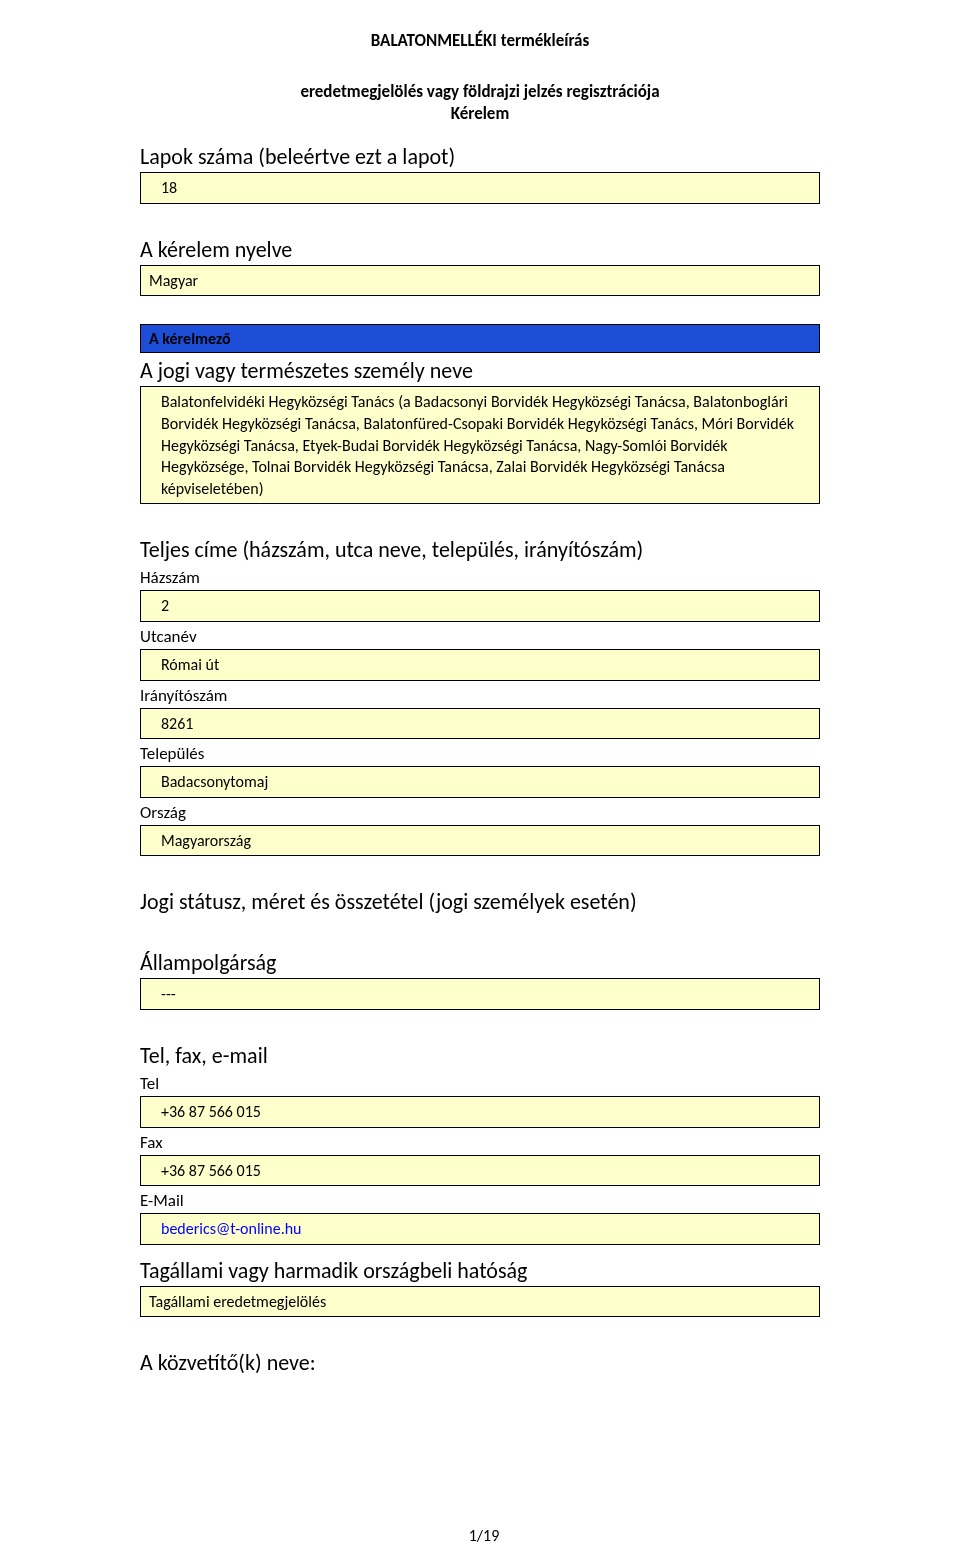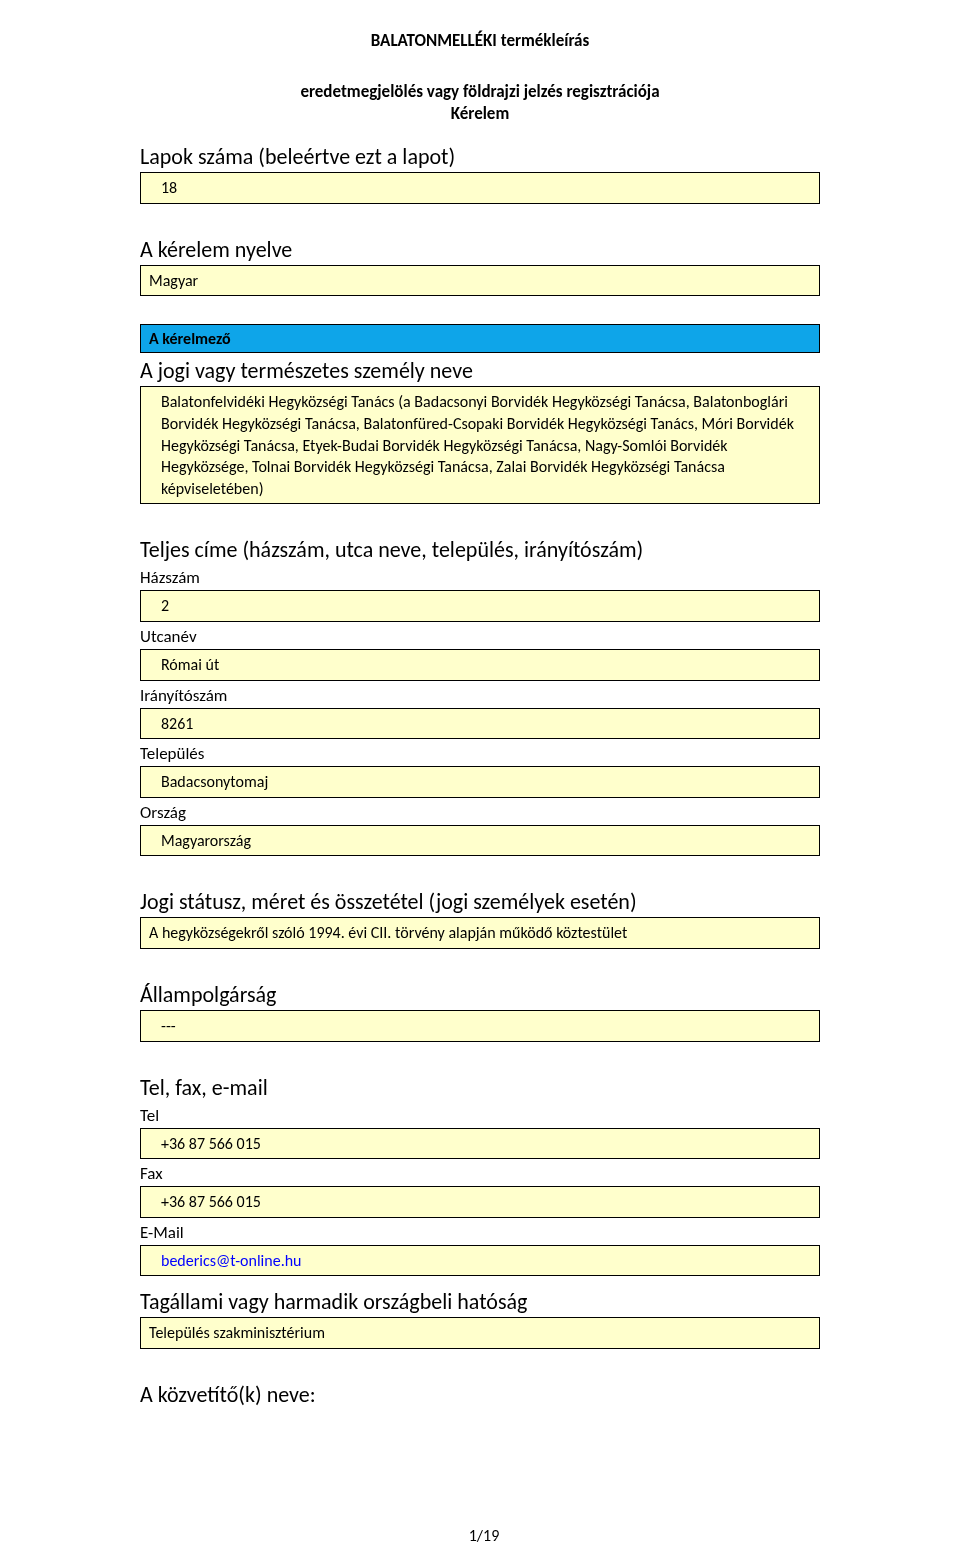--- a/index.html
+++ b/index.html
@@ -43,21 +43,21 @@
   }
   .field-box {
     background: #ffffcc;
     border: 1px solid #000;
     padding: 4px 20px;
     font-size: 16px;
     line-height: 1.35;
     min-height: 24px;
   }
   .grey-box {
-    background: #0ea5e9;
+    background: #1d4ed8;
     border: 1px solid #000;
     padding: 4px 8px;
     font-size: 16px;
     font-weight: bold;
     min-height: 24px;
     margin-bottom: 4px;
   }
   .indent {
     padding-left: 8px;
   }
@@ -111,21 +111,20 @@
   <div class="italic-label">Irányítószám</div>
   <div class="field-box">8261</div>
   <div class="italic-label">Település</div>
   <div class="field-box">Badacsonytomaj</div>
   <div class="italic-label">Ország</div>
   <div class="field-box">Magyarország</div>
 
   <div class="section-gap"></div>
 
   <div class="label">Jogi státusz, méret és összetétel (jogi személyek esetén)</div>
-  <div class="field-box indent">A hegyközségekről szóló 1994. évi CII. törvény alapján működő köztestület</div>
 
   <div class="section-gap"></div>
 
   <div class="label">Állampolgárság</div>
   <div class="field-box">---</div>
 
   <div class="section-gap"></div>
 
   <div class="label">Tel, fax, e-mail</div>
   <div class="italic-label">Tel</div>
@@ -134,21 +133,21 @@
   <div class="field-box">+36 87 566 015</div>
   <div class="italic-label">E-Mail</div>
   <div class="field-box">
     <span class="email-link">bederics@t-online.hu</span>
   </div>
 
 
   <div class="small-gap"></div>
 
   <div class="label">Tagállami vagy harmadik országbeli hatóság</div>
-  <div class="field-box indent">Település szakminisztérium</div>
+  <div class="field-box indent">Tagállami eredetmegjelölés</div>
 
   <div class="section-gap"></div>
 
   <div class="label">A közvetítő(k) neve:</div>
 
   <div class="page-number">1/19</div>
 
 </div>
 
 </body></html>

